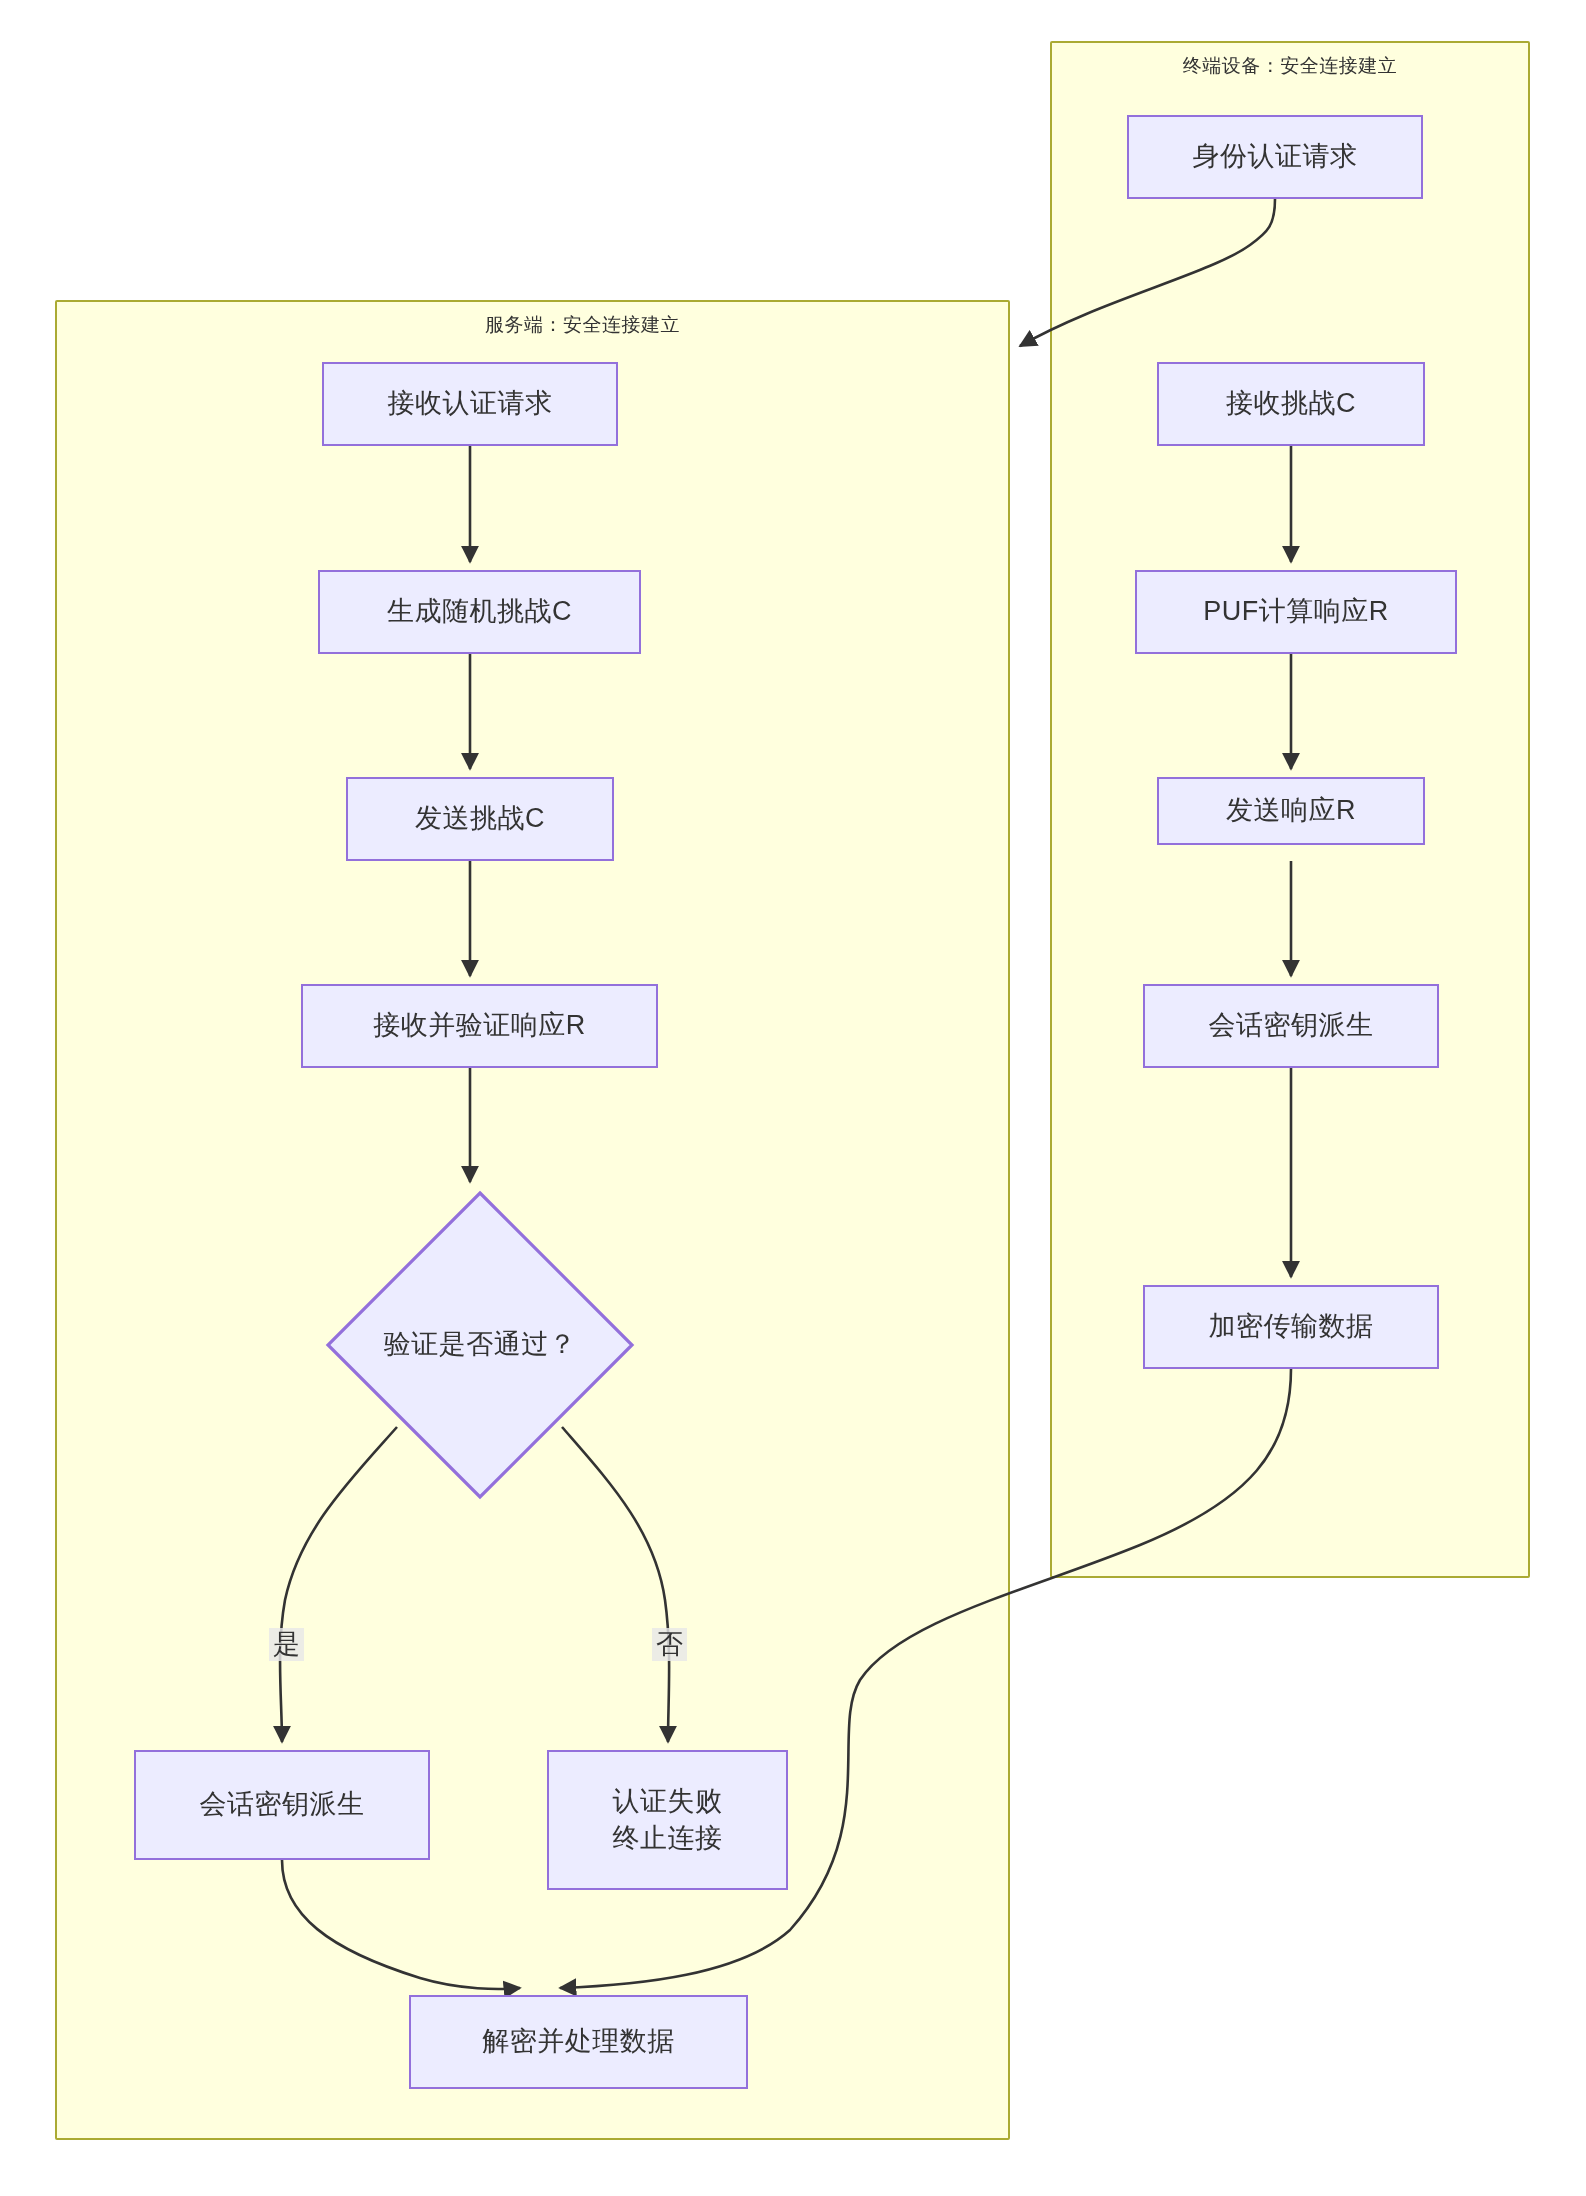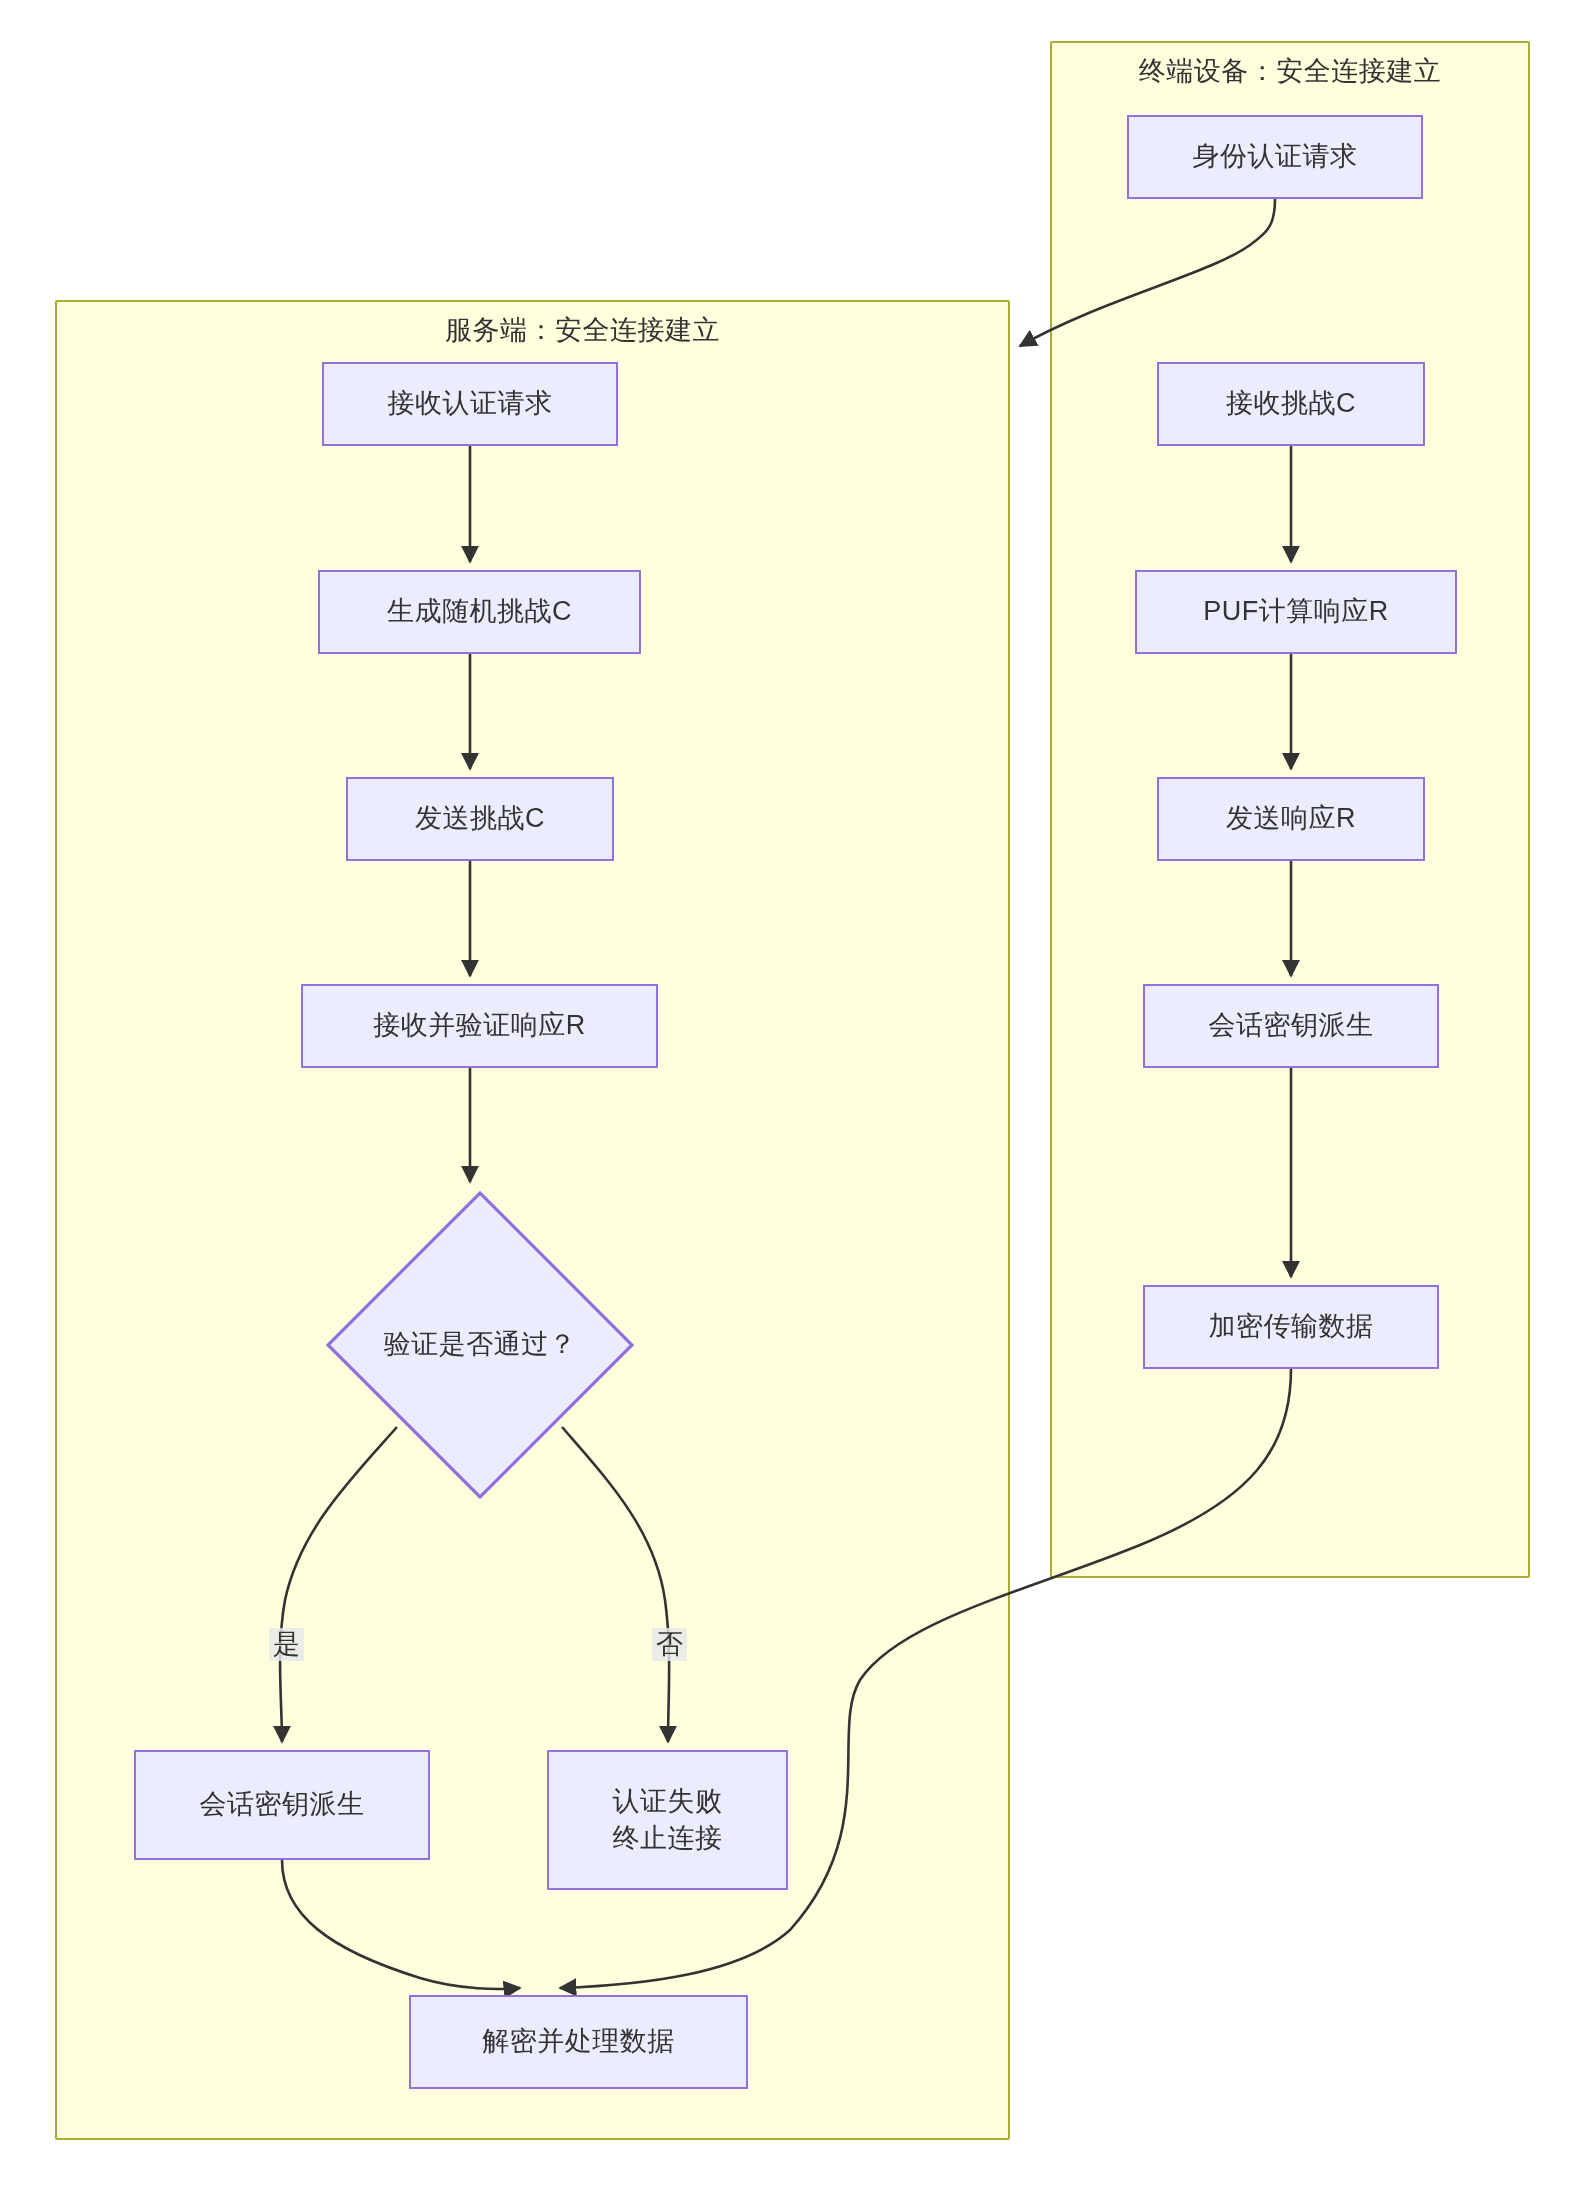--- a/index.html
+++ b/index.html
@@ -24,21 +24,21 @@
     border: 2px solid #aaaa33;
     border-radius: 2px;
     box-sizing: border-box;
   }
   .cluster-title {
     position: absolute;
     top: 10px;
     left: 0;
     width: 100%;
     text-align: center;
-    font-size: 27px;
+    font-size: 19px;
     color: #333333;
     letter-spacing: 0.5px;
     white-space: nowrap;
   }
   #cluster-server .cluster-title {
     text-align: center;
     transform: translateX(50px);
   }
   
   .node {
@@ -141,21 +141,21 @@
 
   <div class="node" style="left:1127px; top:115px; width:296px; height:84px; z-index:7;">
     <span>身份认证请求</span>
   </div>
   <div class="node" style="left:1157px; top:362px; width:268px; height:84px; z-index:7;">
     <span>接收挑战C</span>
   </div>
   <div class="node" style="left:1135px; top:570px; width:322px; height:84px; z-index:7;">
     <span>PUF计算响应R</span>
   </div>
-  <div class="node" style="left:1157px; top:777px; width:268px; height:84px; z-index:7;">
+  <div class="node" style="left:1157px; top:777px; width:268px; height:68px; z-index:7;">
     <span>发送响应R</span>
   </div>
   <div class="node" style="left:1143px; top:984px; width:296px; height:84px; z-index:7;">
     <span>会话密钥派生</span>
   </div>
   <div class="node" style="left:1143px; top:1285px; width:296px; height:84px; z-index:7;">
     <span>加密传输数据</span>
   </div>
 
   <div class="node" style="left:322px; top:362px; width:296px; height:84px; z-index:7;">

